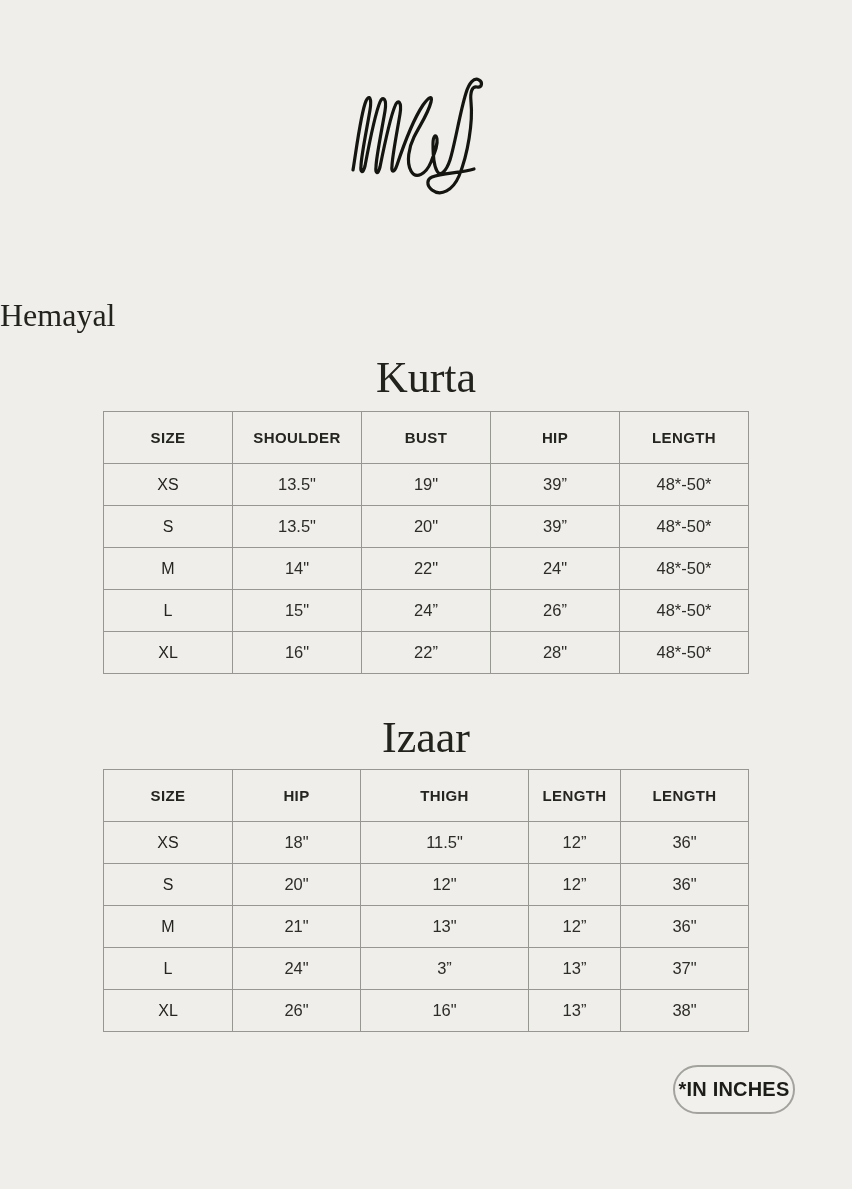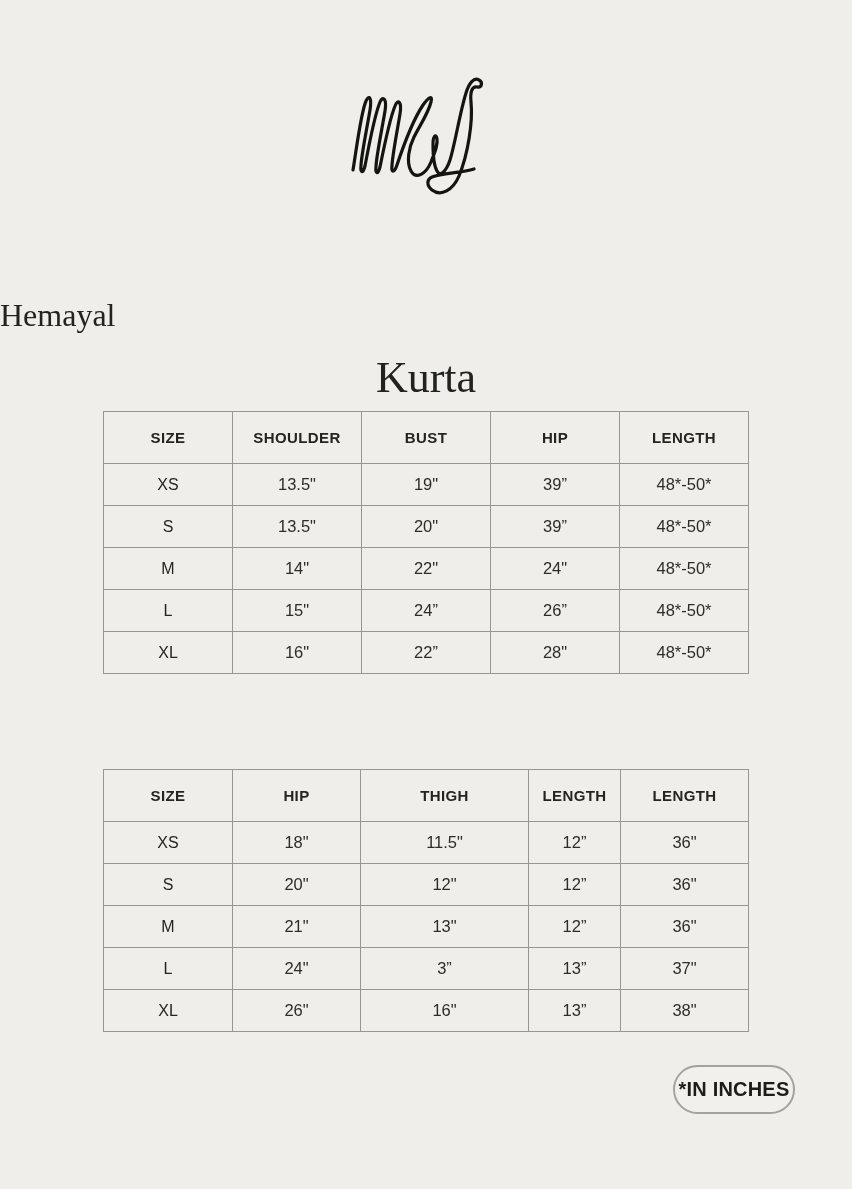--- a/index.html
+++ b/index.html
@@ -185,20 +185,21 @@
         <tr>
           <td>XL</td>
           <td>16"</td>
           <td>22”</td>
           <td>28"</td>
           <td>48*-50*</td>
         </tr>
       </tbody>
   </table>
 
+  <div class="section-heading" id="heading-izaar">Izaar</div>
 
   <table class="size-table" id="table-izaar">
     <colgroup>
         <col>
         <col>
         <col>
         <col>
         <col>
       </colgroup>
     <thead>

